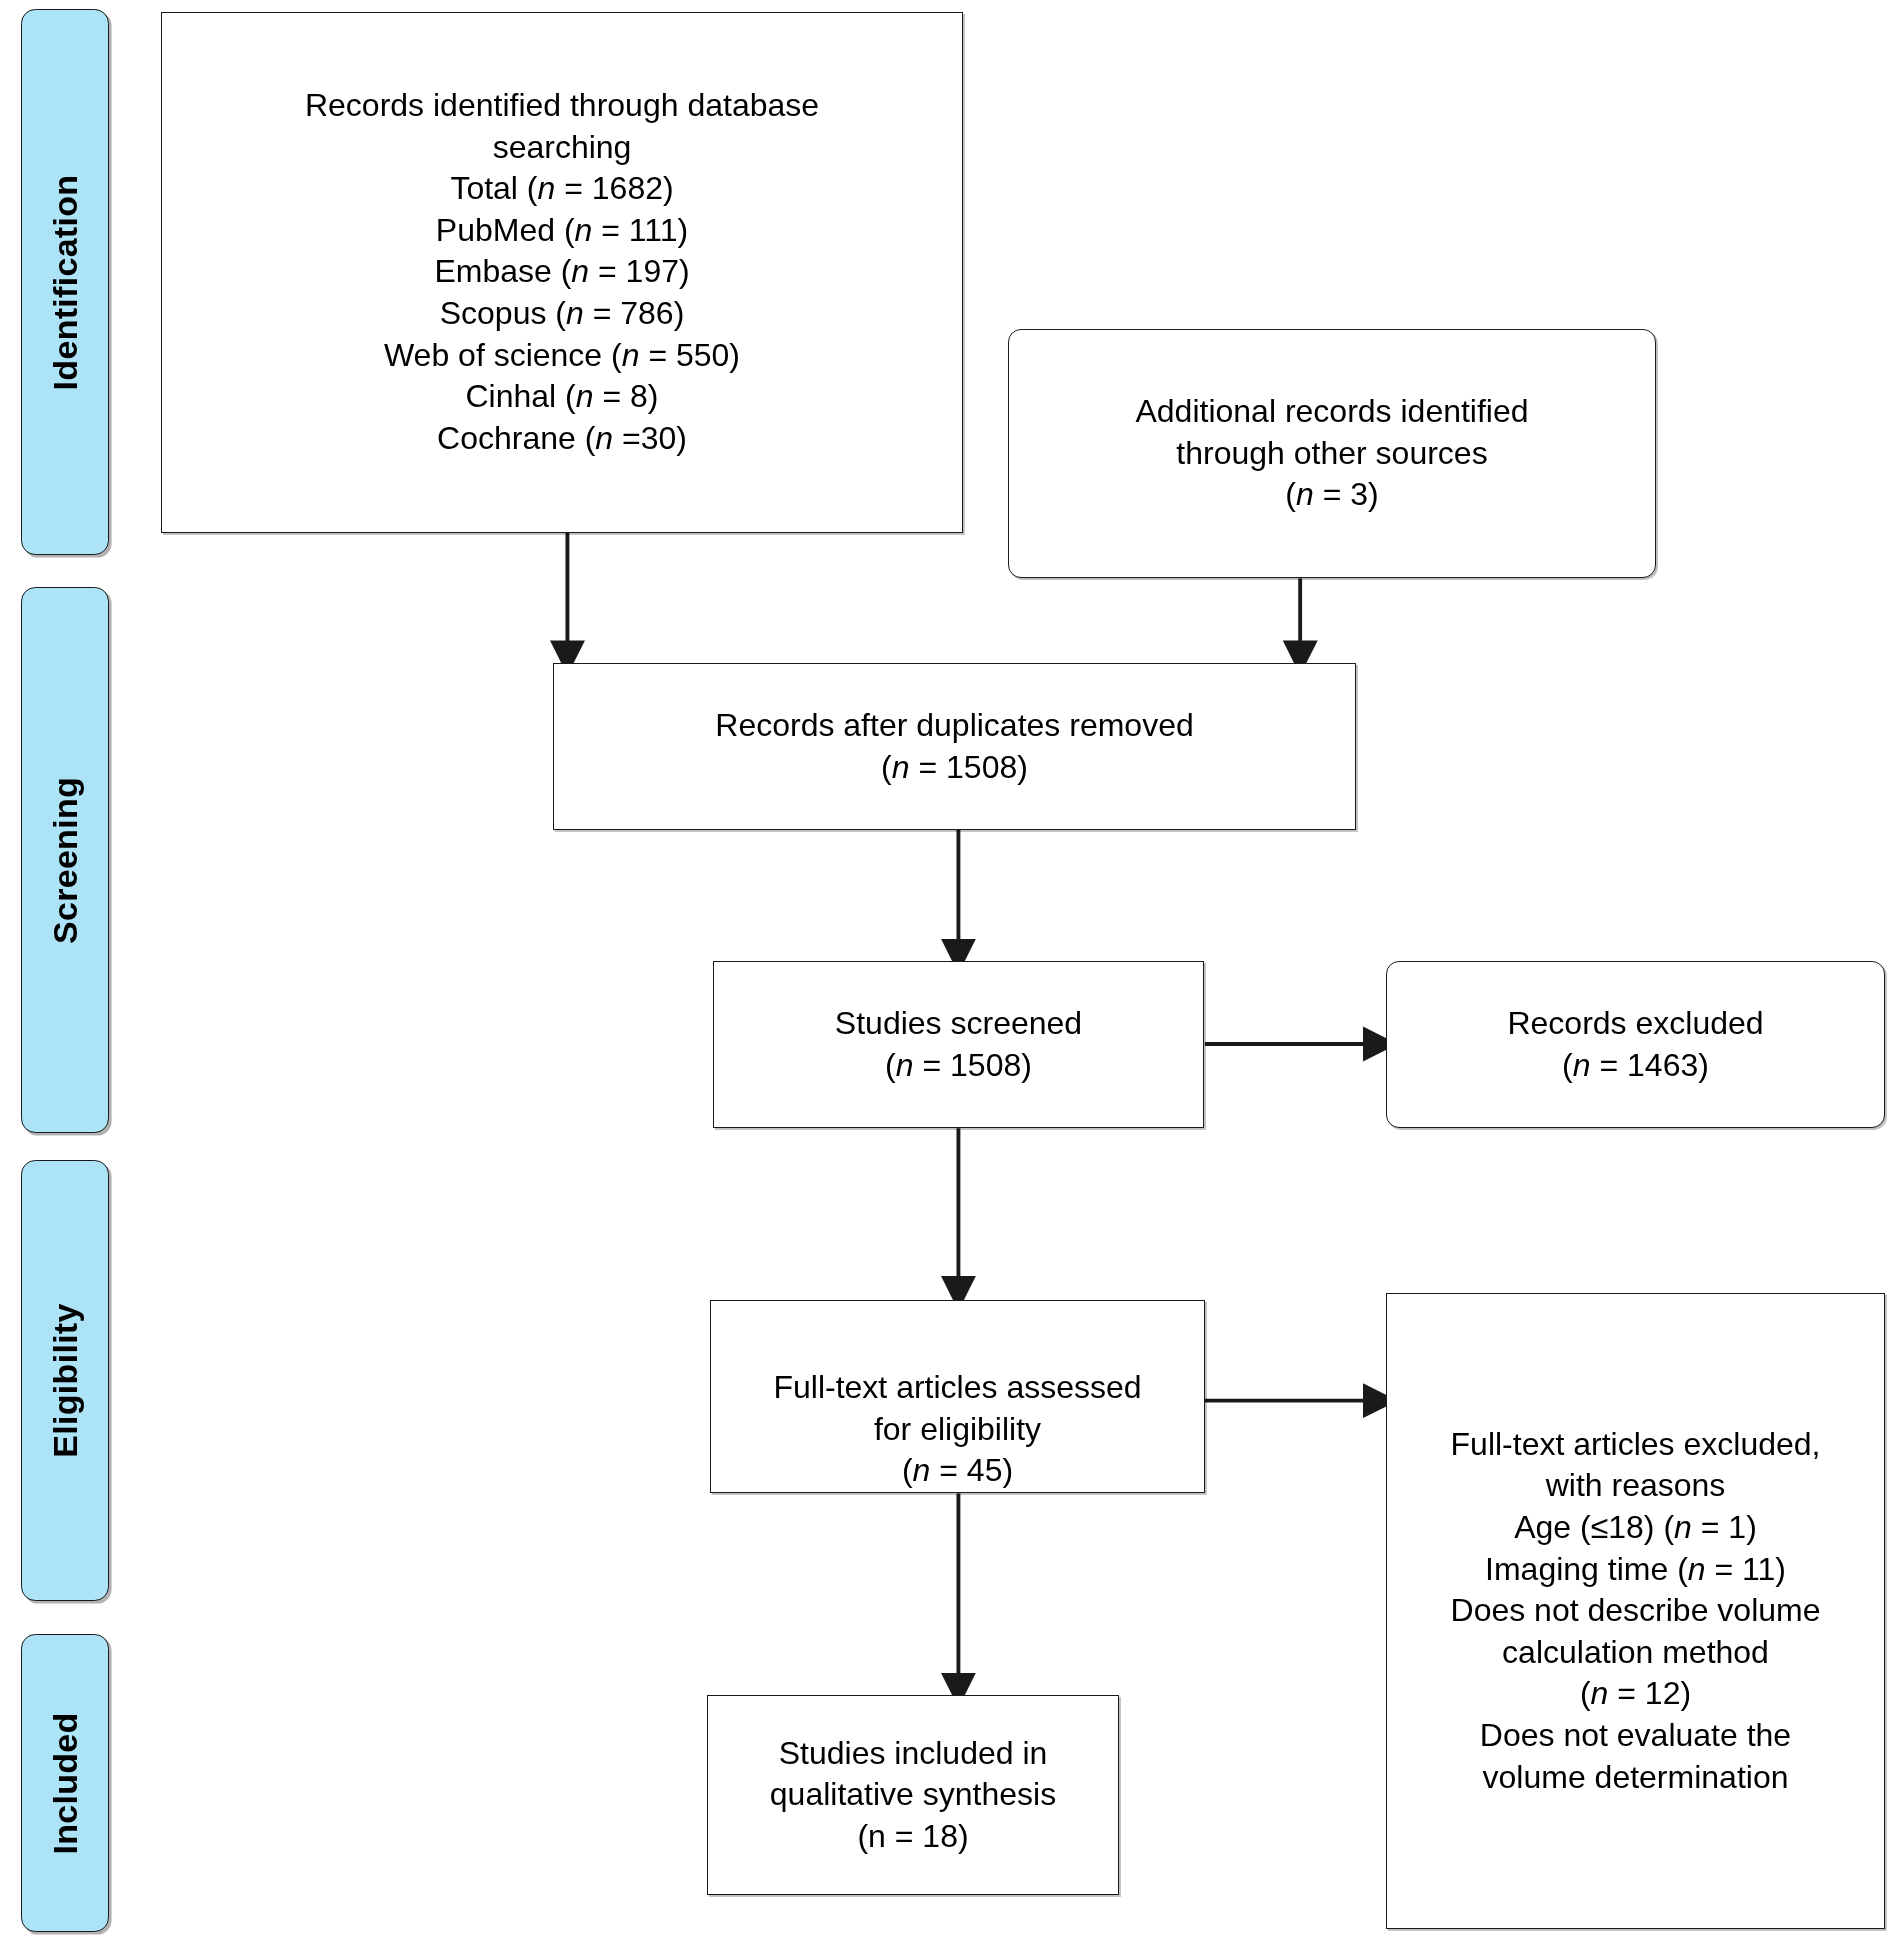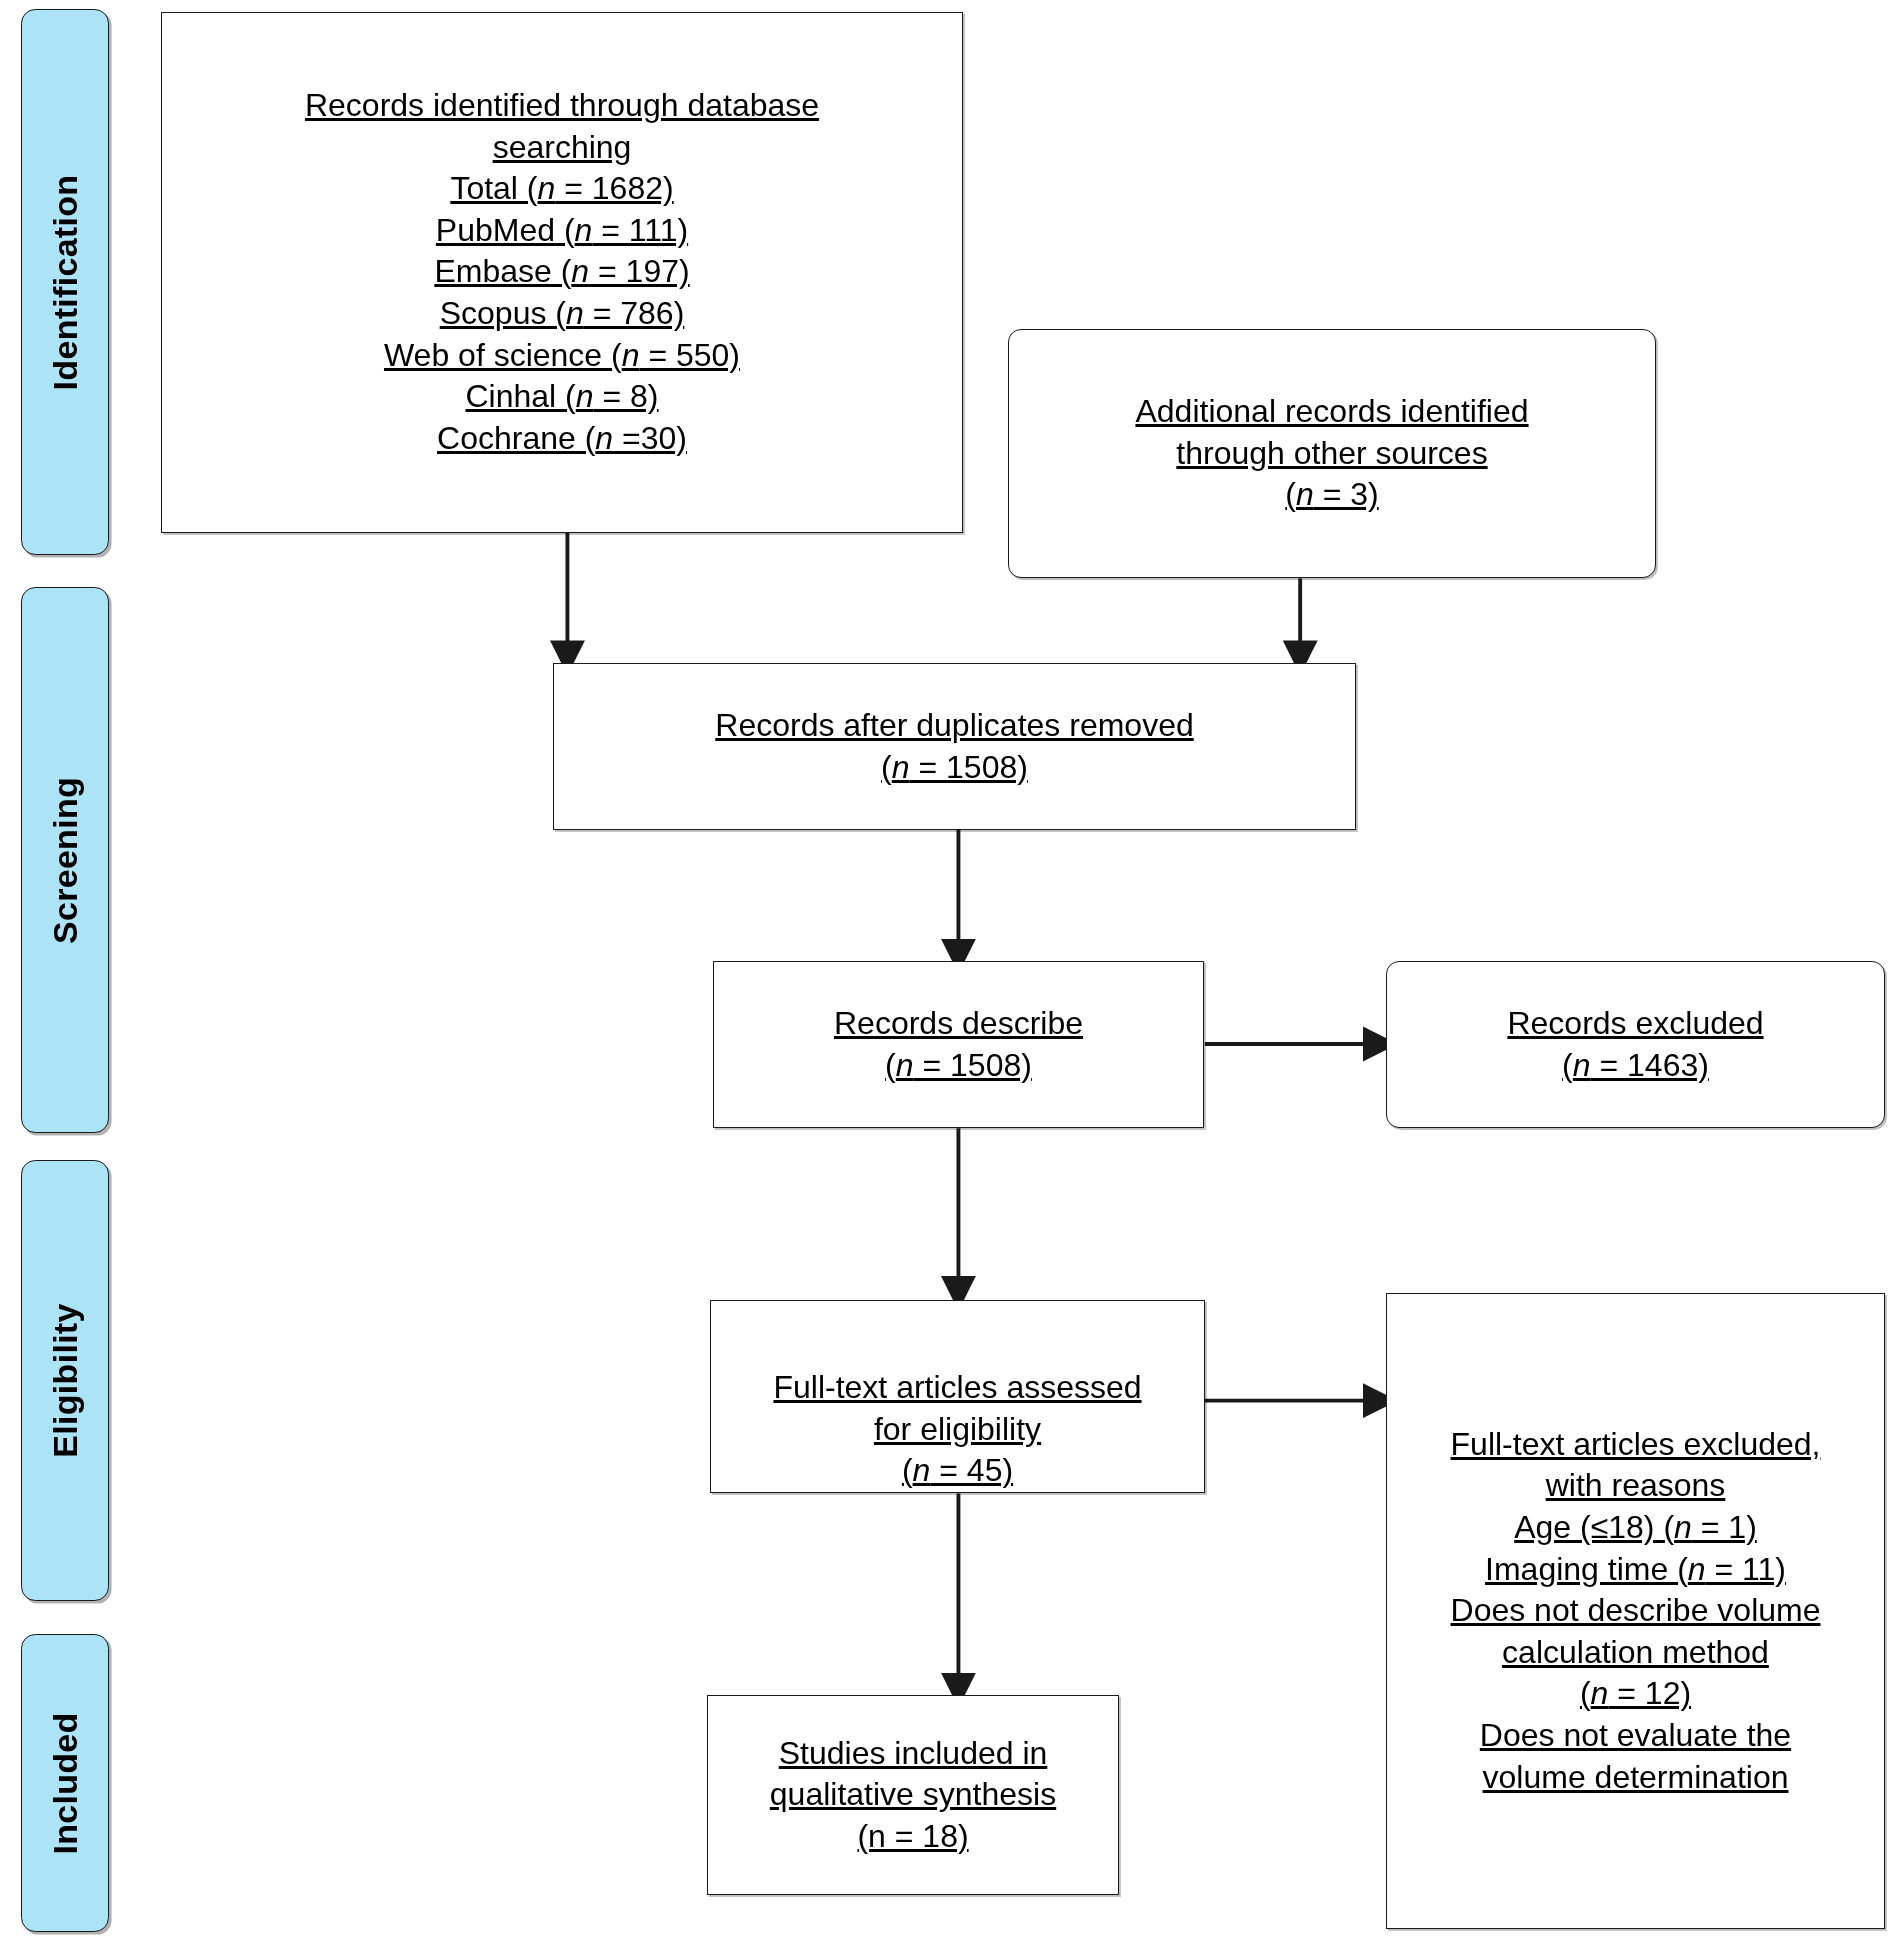--- a/index.html
+++ b/index.html
@@ -47,21 +47,20 @@
     align-items: center;
     justify-content: center;
     box-shadow: 1.9px 1.9px 0 rgba(0,0,0,0.25);
   }
   .flow-box .box-text {
     text-align: center;
     font-size: 32px;
     line-height: 1.30;
     color: #000000;
     padding: 0 10.4px;
-    text-decoration: underline;
   }
   .flow-box .box-text .ln { display: block; }
   .flow-box .box-text i { font-style: italic; }
 
   
   #connectors {
     position: absolute;
     left: 0; top: 0;
     width: 1900px;
     height: 1946px;
@@ -135,21 +134,21 @@
 
   <div class="flow-box" style="left:553px; top:663px; width:803px; height:167px;">
     <div class="box-text">
       <span class="ln">Records after duplicates removed</span>
       <span class="ln">(<i>n</i> = 1508)</span>
     </div>
   </div>
 
   <div class="flow-box" style="left:713px; top:961px; width:491px; height:167px;">
     <div class="box-text">
-      <span class="ln">Records describe</span>
+      <span class="ln">Studies screened</span>
       <span class="ln">(<i>n</i> = 1508)</span>
     </div>
   </div>
 
   <div class="flow-box" style="left:1386px; top:961px; width:499px; height:167px;border-radius:13px;">
     <div class="box-text">
       <span class="ln">Records excluded</span>
       <span class="ln">(<i>n</i> = 1463)</span>
     </div>
   </div>

